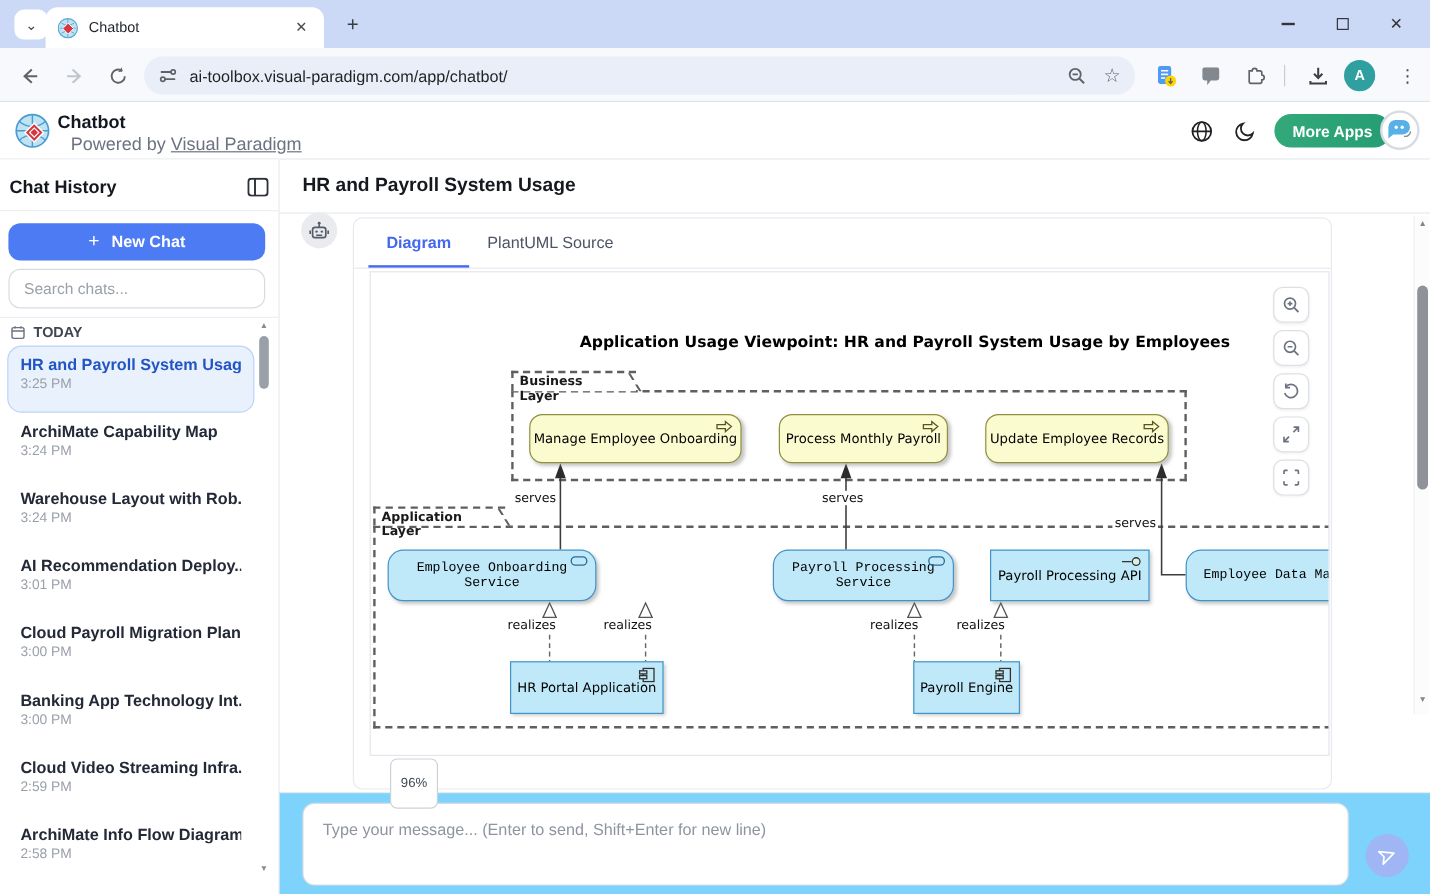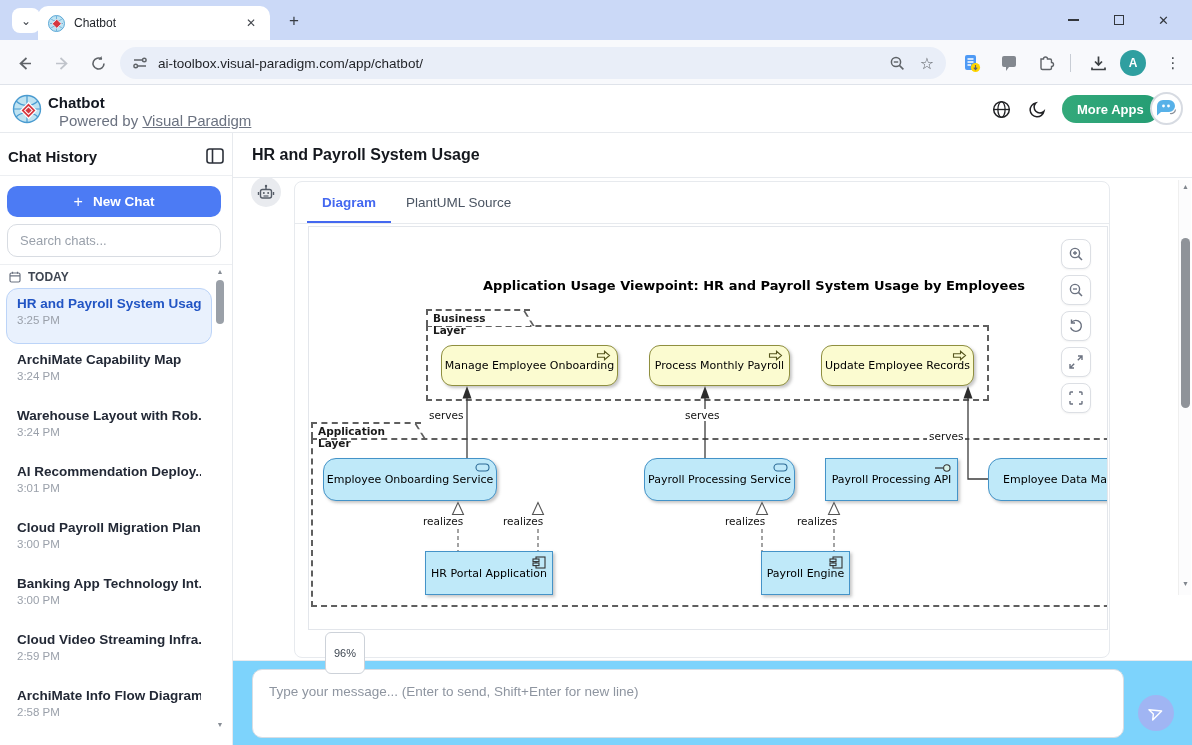--- a/index.html
+++ b/index.html
@@ -74,21 +74,21 @@
   .zbtn { width:30px; height:30px; background:#fff; border:1px solid #dcdfe4; border-radius:8px; display:flex; align-items:center; justify-content:center; box-shadow:0 1px 2px rgba(0,0,0,.05); }
 
   
   .dg-title { position:absolute; left:45px; top:51px; width:800px; text-align:center; font-weight:bold; font-size:13px; color:#000; font-family:"DejaVu Sans",sans-serif; z-index:3; }
   .dg-group { position:absolute; border:2px dashed #5f5f5f; z-index:1; }
   .dg-grouptab { position:absolute; border:2px dashed #5f5f5f; border-bottom:none; border-right:none; background:#fff; font-size:10.5px; font-weight:bold; color:#1a1a1a; font-family:"DejaVu Sans",sans-serif; padding:1px 12px 1px 5px; z-index:2; }
   .dg-grouptab::after { content:""; position:absolute; top:0; right:0; width:10px; height:100%; border-right:2px dashed #5f5f5f; transform:skewX(32deg); }
   .dg-node { position:absolute; display:flex; align-items:center; justify-content:center; font-size:11px; color:#000; font-family:"DejaVu Sans",sans-serif; box-shadow:2px 2px 3px rgba(130,130,130,.45); z-index:3; text-align:center; }
   .dg-node .nicon { position:absolute; top:4px; right:6px; }
   .business { background:#fbfbd0; border:1px solid #8f8f3f; border-radius:11px; }
-  .service  { background:#bfe9f9; border:1px solid #4493c8; border-radius:13px; }
+  .service  { background:#bfe9f9; border:1px solid #4493c8; border-radius:13px;font-family:Liberation Mono, monospace; }
   .api      { background:#bfe9f9; border:1px solid #4493c8; }
   .component{ background:#bfe9f9; border:1px solid #4493c8; }
   .dg-lbl { position:absolute; font-size:10.5px; color:#111; background:#fff; padding:0 2px; z-index:4; font-family:"DejaVu Sans",sans-serif; }
   .dg-svg { position:absolute; left:0; top:0; z-index:2; }
 
   
   .scroll-main { position:absolute; left:1178px; top:180px; width:13px; height:415px; background:#fcfcfd; border-left:1px solid #efefef; }
   .sm-up { position:absolute; top:3px; left:0; width:13px; text-align:center; font-size:7px; color:#80868e; }
   .sm-thumb { position:absolute; top:58px; left:2px; width:9px; height:170px; background:#8f9399; border-radius:5px; }
   .sm-dn { position:absolute; top:400px; left:0; width:13px; text-align:center; font-size:7px; color:#80868e; }

